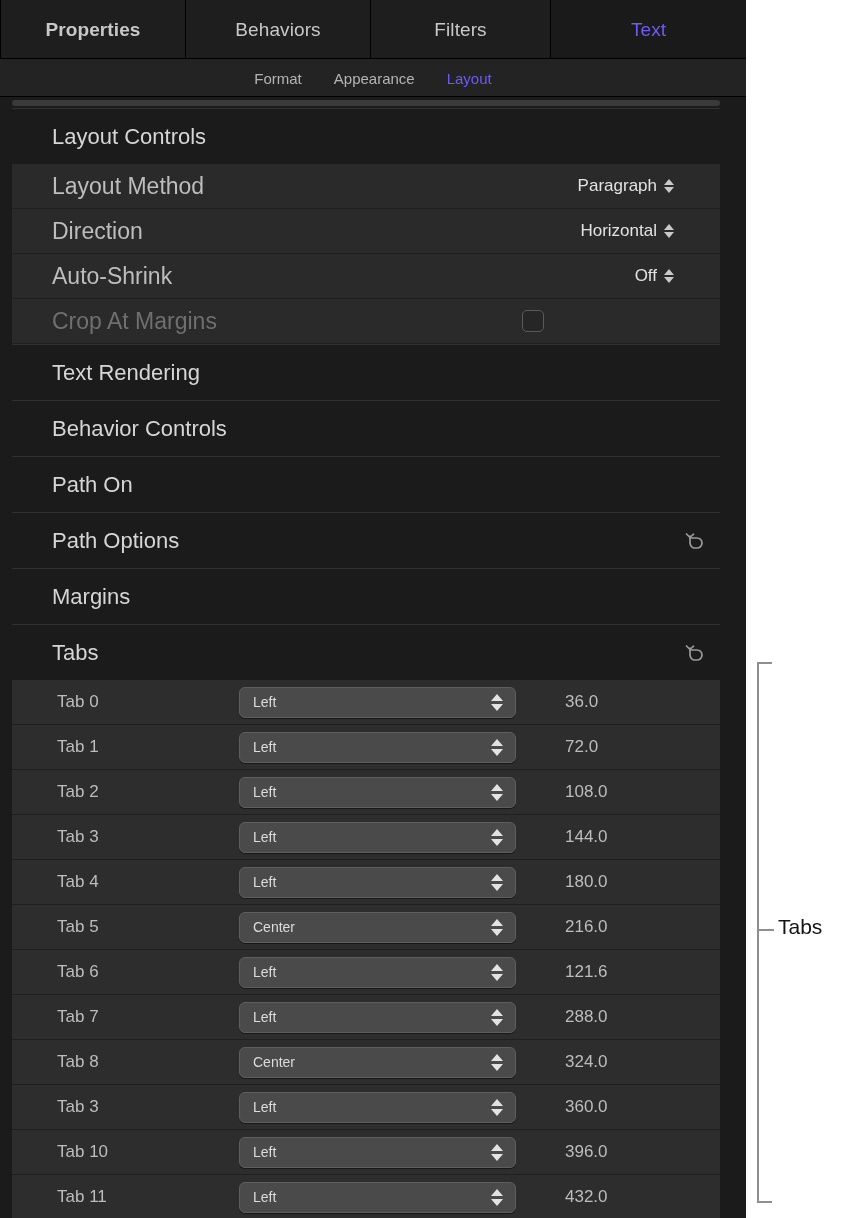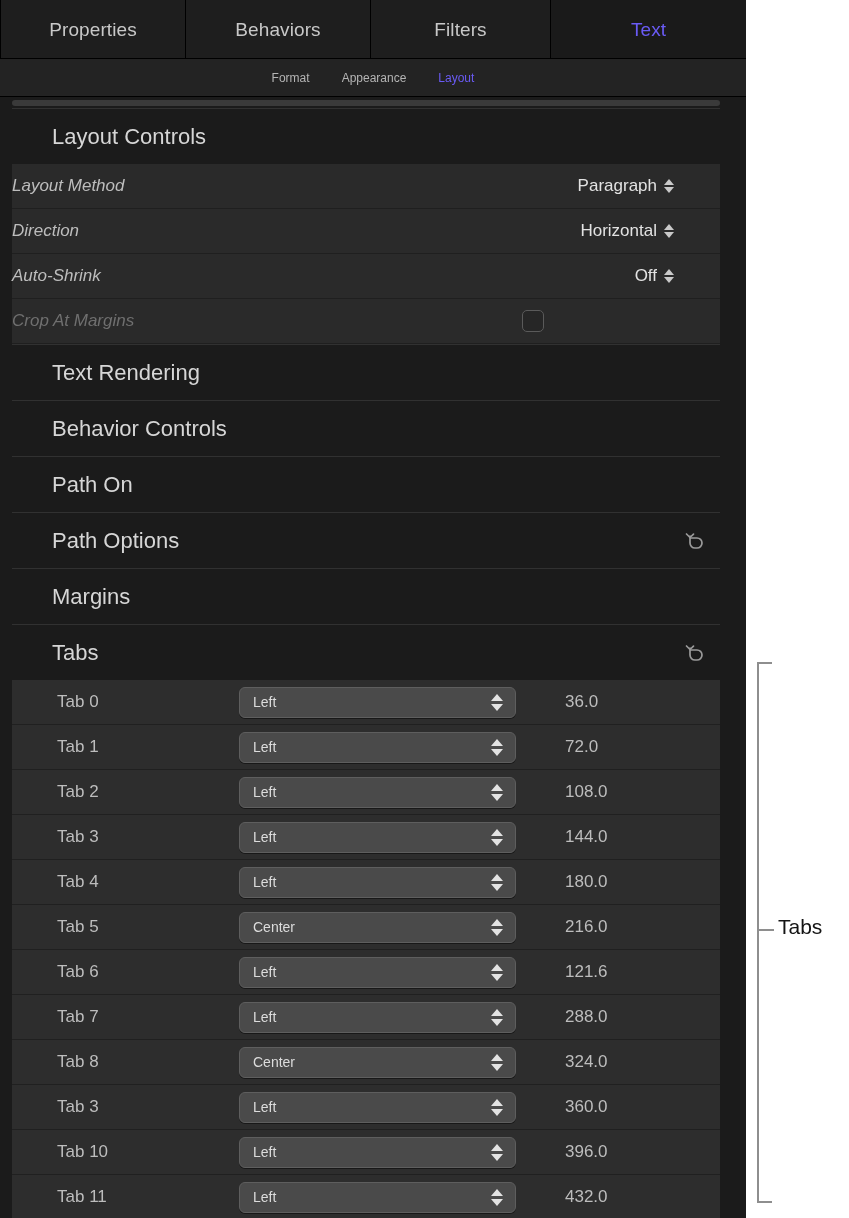--- a/index.html
+++ b/index.html
@@ -31,39 +31,39 @@
   }
   .tab {
     height: 59px;
     display: flex; align-items: center; justify-content: center;
     font-size: 19px; color: #c8c8c8;
     background: #1e1e1e;
     border-right: 1px solid #000;
     letter-spacing: .1px;
   }
   .tab:first-child { border-left: 1px solid #000; }
-  .tab.w1 { width: 186px; }
+  .tab.w1 { width: 186px; font-weight: bold; }
   .tab.w2 { width: 185px; }
   .tab.w3 { width: 180px; }
   .tab.w4 { width: 195px; border-right: none; }
   .tab.selected { color: #6a5bf5; background: #1a1a1a; }
 
   
   .subtabbar {
     position: absolute; left: 0; top: 59px;
     width: 746px; height: 38px;
     background: #232323;
     display: flex; align-items: center; justify-content: center;
     gap: 32px;
   }
   .subtabbar::after {
     content: ""; position: absolute; left: 0; right: 0; bottom: 0;
     height: 1px; background: #000;
   }
-  .subtab { font-size: 12px; color: #b4b4b4; }
+  .subtab { font-size: 15px; color: #b4b4b4; }
   .subtab.selected { color: #6a5bf5; }
 
   
   .scrollarea {
     position: absolute; left: 0; top: 97px;
     width: 746px; height: 1121px;
     background: #1b1b1b;
   }
   .hscroll-track {
     position: absolute; left: 12px; top: 3px;
@@ -97,23 +97,23 @@
   
   .prow {
     position: relative;
     margin: 0 12px;
     width: 708px; height: 45px;
     background: #2a2a2a;
     display: flex; align-items: center;
     border-bottom: 1px solid #1f1f1f;
   }
   .prow .plabel {
-    font-size: 17px; color: #bdbdbd;
+    margin-left: 40px;
+    font-size: 23px; color: #bdbdbd;
     flex: 0 0 auto;
-    font-style: italic;
   }
   .prow.dim .plabel { color: #6f6f6f; }
   .prow .pvalue {
     position: absolute; right: 46px;
     font-size: 17px; color: #e2e2e2;
     display: flex; align-items: center; gap: 7px;
   }
   .stepper-glyph {
     display: inline-flex; flex-direction: column;
     align-items: center; justify-content: center;

